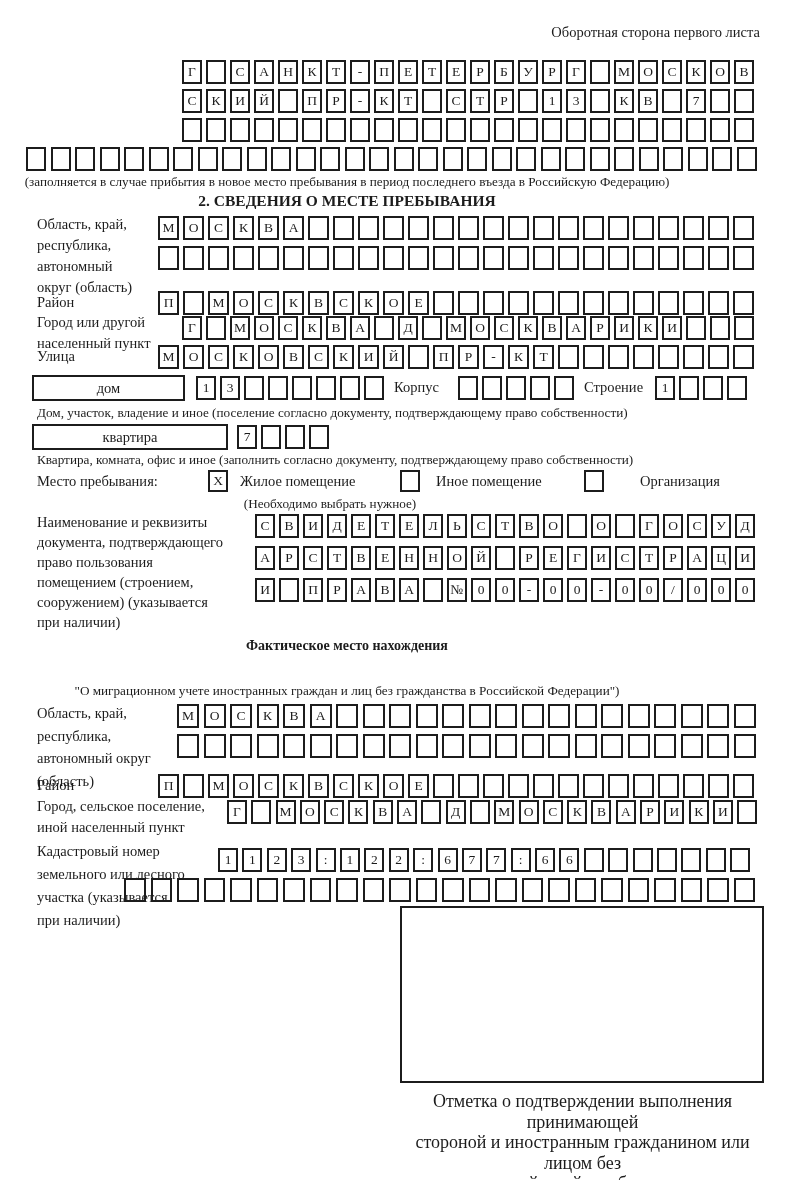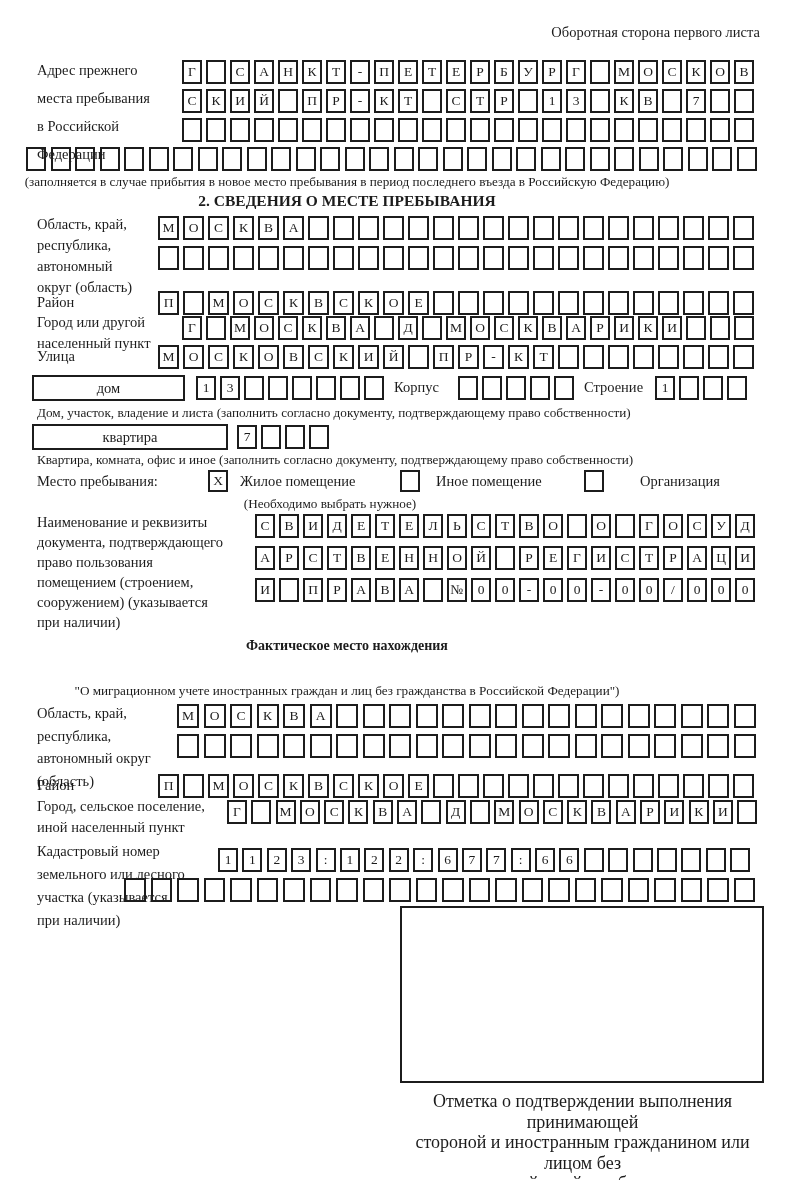--- a/index.html
+++ b/index.html
@@ -45,24 +45,20 @@
   .stamp-box { border:2px solid #1c1c1c; background:#ffffff; }
   .stamp-note { font-size:18px; line-height:20.5px; text-align:center; white-space:pre-line; }
 </style>
 </head>
 <body>
 
 <div id="page">
 
   <div class="abs" style="top:24px; right:40px; font-size:14.5px;">Оборотная сторона первого листа</div>
 
-  <div class="abs lbl lh28" style="left:37px; top:56px; width:145px;">Адрес прежнего
-места пребывания
-в Российской
-Федерации</div>
   <div class="abs cells" style="left:182px; top:60px;">
       <span class="cell">Г</span>
       <span class="cell"></span>
       <span class="cell">С</span>
       <span class="cell">А</span>
       <span class="cell">Н</span>
       <span class="cell">К</span>
       <span class="cell">Т</span>
       <span class="cell">-</span>
       <span class="cell">П</span>
@@ -331,21 +327,21 @@
       <span class="cell"></span>
       <span class="cell"></span>
     </div>
   <div class="abs lbl" style="left:584px; top:379px;">Строение</div>
   <div class="abs cells" style="left:655px; top:376px;">
       <span class="cell">1</span>
       <span class="cell"></span>
       <span class="cell"></span>
       <span class="cell"></span>
     </div>
-  <div class="abs note" style="left:37px; top:405px;">Дом, участок, владение и листа (заполнить согласно документу, подтверждающему право собственности)</div>
+  <div class="abs note" style="left:37px; top:405px;">Дом, участок, владение и иное (поселение согласно документу, подтверждающему право собственности)</div>
 
   <div class="abs widebox" style="left:32px; top:424px; width:196px;">квартира</div>
   <div class="abs cells" style="left:237px; top:425px;">
       <span class="cell">7</span>
       <span class="cell"></span>
       <span class="cell"></span>
       <span class="cell"></span>
     </div>
   <div class="abs note" style="left:37px; top:452px;">Квартира, комната, офис и иное (заполнить согласно документу, подтверждающему право собственности)</div>
 

